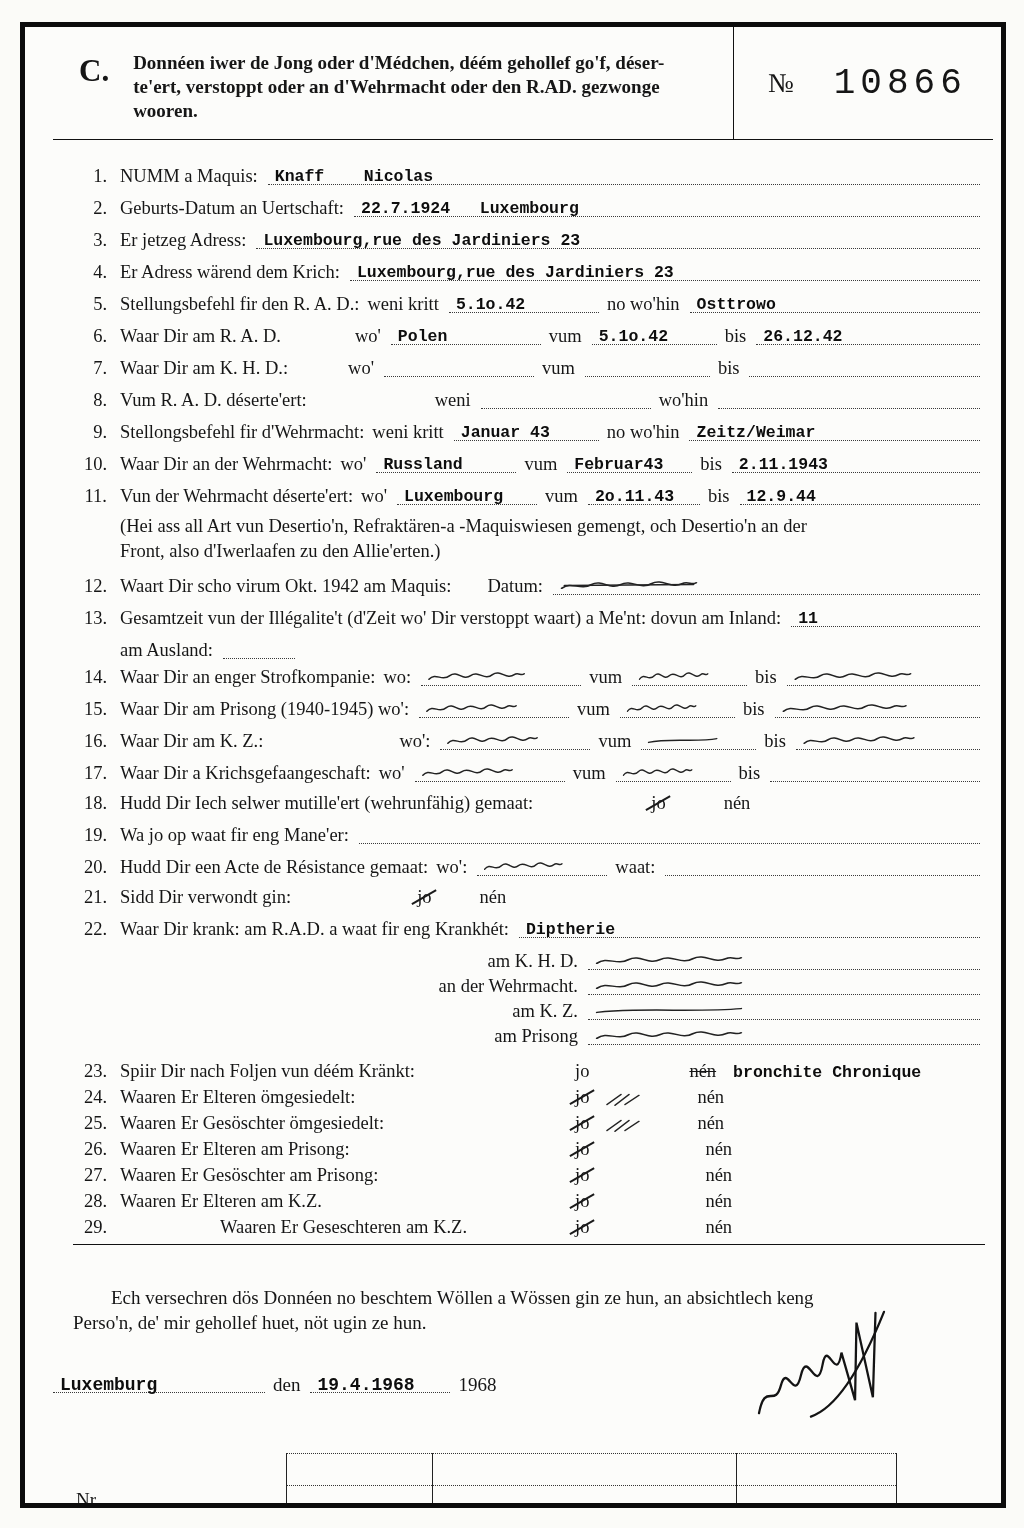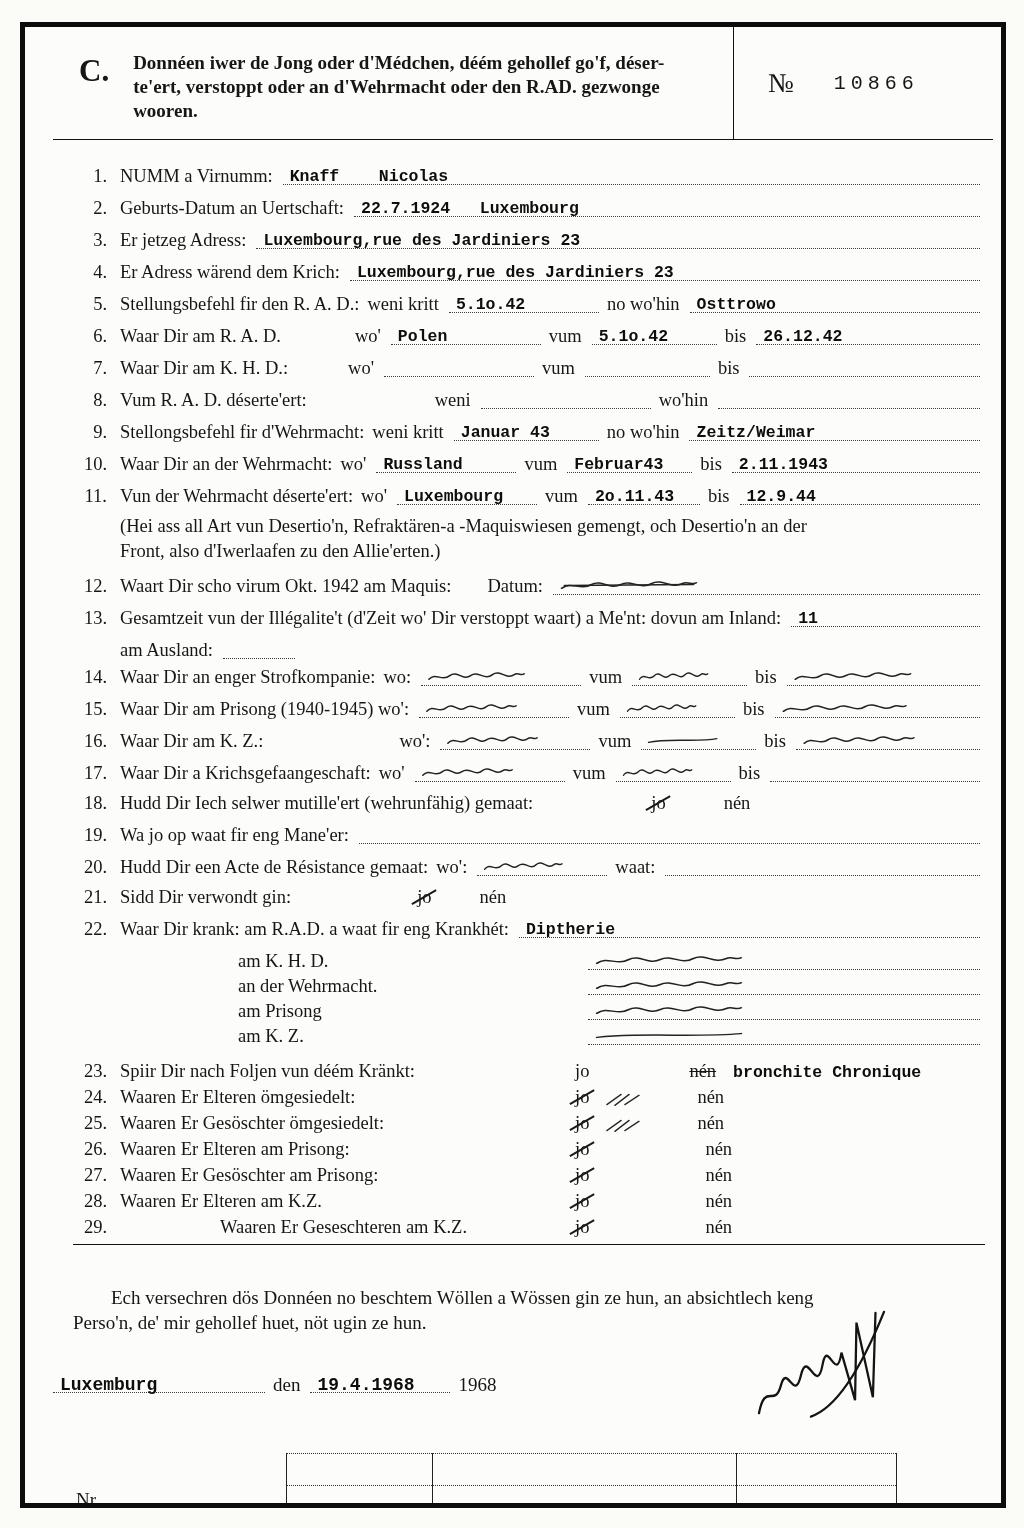--- a/index.html
+++ b/index.html
@@ -10,27 +10,27 @@
          background:#fcfcfa;padding:0 16px 0 48px;overflow:hidden;}
 
   
   .hdr{display:flex;align-items:stretch;min-height:112px;}
   .hdr-left{flex:1;display:flex;padding:24px 10px 8px 6px;}
   .sec{font-size:31px;font-weight:bold;margin:2px 24px 0 0;}
   .desc{font-size:19px;font-weight:bold;line-height:24px;white-space:pre-line;max-width:580px;}
   .hdr-right{width:252px;border-left:1.5px solid #111;display:flex;align-items:center;
              padding-left:34px;gap:40px;}
   .nosign{font-size:27px;}
-  .nonum{font-size:20px;font-family:"Liberation Mono","DejaVu Sans Mono",monospace;letter-spacing:5px;}
+  .nonum{font-size:36px;font-family:"Liberation Mono","DejaVu Sans Mono",monospace;letter-spacing:5px;}
   .hline{border-top:1.5px solid #111;margin:0 -8px 24px -20px;}
 
   
   .frow{display:flex;align-items:flex-end;margin-bottom:9px;min-height:21px;}
   .frow.cont{margin-bottom:4px;}
-  .frow.sub{margin-bottom:2px;padding-left:118px;}
+  .frow.sub{margin-bottom:2px;padding-left:118px;text-align:right;}
   .frow.tight{margin-bottom:5px;}
   .frow.mt{margin-top:12px;}
   .num{flex:0 0 34px;text-align:right;margin-right:10px;font-size:18.5px;}
   .segs{flex:1;display:flex;align-items:flex-end;min-width:0;}
   .lbl{font-size:18.5px;line-height:21px;white-space:nowrap;flex-shrink:0;margin:0 5px 0 3px;}
   .fill{display:flex;align-items:flex-end;border-bottom:1.8px dotted #3a3a3a;height:21px;
         margin:0 5px 2px;min-width:24px;position:relative;}
   .fill.grow{flex:1 1 50px;}
   .fill.nodots{border-bottom:none;}
   .typed{font-family:"Liberation Mono","DejaVu Sans Mono",monospace;font-size:16.5px;font-weight:bold;
@@ -84,21 +84,21 @@
         <span class="nosign">№</span>
         <span class="nonum">10866</span>
       </div>
     </header>
     <div class="hline"></div>
 
     <main id="form-body">
         <div class="frow">
           <span class="num">1.</span>
           <span class="segs">
-            <span class="lbl">NUMM a Virnumm:</span>
+            <span class="lbl">NUMM a Maquis:</span>
             <span class="fill grow" style="flex-grow: 1;">
               <span class="typed">Knaff    Nicolas</span>
             </span>
           </span>
         </div>
         <div class="frow">
           <span class="num">2.</span>
           <span class="segs">
             <span class="lbl">Geburts-Datum an Uertschaft:</span>
             <span class="fill grow" style="flex-grow: 1;">
@@ -435,35 +435,35 @@
             <span class="fill grow" style="flex-grow: 1;">
               <svg class="scr scr-wave" preserveAspectRatio="none" viewBox="0 0 100 16">
                 <path d="M2 11 C 9 3 15 14 23 7 C 31 1 36 13 44 7 C 52 1 58 13 66 6 C 74 0 80 12 88 6 C 92 3 95 8 98 5"></path>
               </svg>
             </span>
           </span>
         </div>
         <div class="frow sub">
           <span class="num"></span>
           <span class="segs">
-            <span class="lbl" style="width: 340px;">am Prisong</span>
-            <span class="fill grow" style="flex-grow: 1;">
-              <svg class="scr scr-wave" preserveAspectRatio="none" viewBox="0 0 100 16">
-                <path d="M2 11 C 9 3 15 14 23 7 C 31 1 36 13 44 7 C 52 1 58 13 66 6 C 74 0 80 12 88 6 C 92 3 95 8 98 5"></path>
-              </svg>
-            </span>
-          </span>
-        </div>
-        <div class="frow sub">
-          <span class="num"></span>
-          <span class="segs">
             <span class="lbl" style="width: 340px;">am K. Z.</span>
             <span class="fill grow" style="flex-grow: 1;">
               <svg class="scr scr-line" preserveAspectRatio="none" viewBox="0 0 100 16">
                 <path d="M2 10 C 30 5 70 10 98 6"></path>
+              </svg>
+            </span>
+          </span>
+        </div>
+        <div class="frow sub">
+          <span class="num"></span>
+          <span class="segs">
+            <span class="lbl" style="width: 340px;">am Prisong</span>
+            <span class="fill grow" style="flex-grow: 1;">
+              <svg class="scr scr-wave" preserveAspectRatio="none" viewBox="0 0 100 16">
+                <path d="M2 11 C 9 3 15 14 23 7 C 31 1 36 13 44 7 C 52 1 58 13 66 6 C 74 0 80 12 88 6 C 92 3 95 8 98 5"></path>
               </svg>
             </span>
           </span>
         </div>
         <div class="frow tight mt">
           <span class="num">23.</span>
           <span class="segs">
             <span class="lbl" style="width: 447px;">Spiir Dir nach Foljen vun déém Kränkt:</span>
             <span class="lbl">jo</span>
             <span class="gap" style="width: 92px;"></span>

